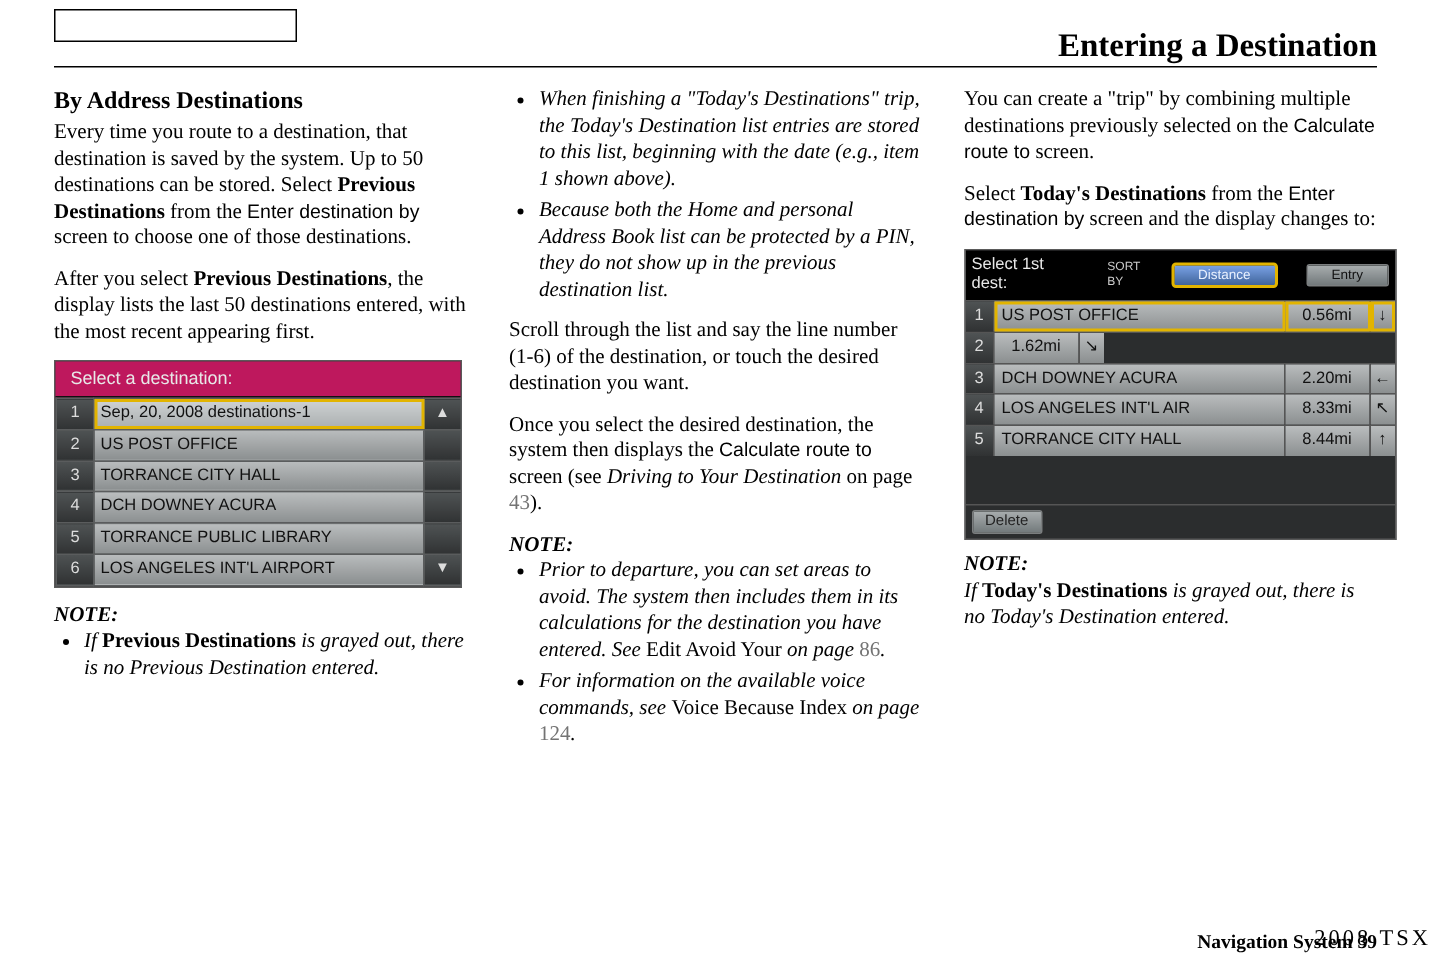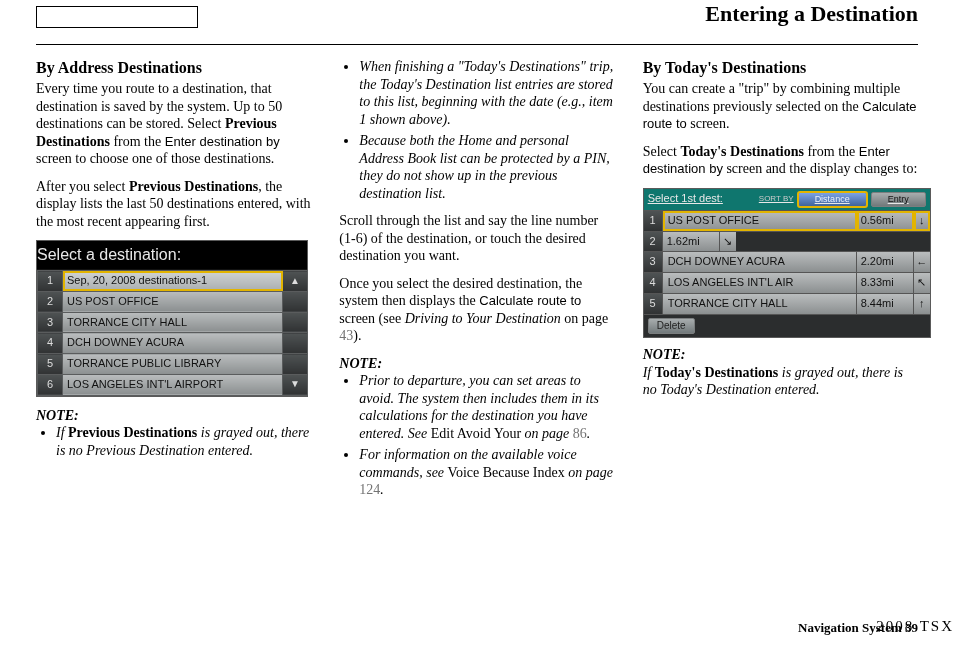--- a/index.html
+++ b/index.html
@@ -19,21 +19,21 @@
     position: absolute;
     left: 36px;
     top: 6px;
     width: 160px;
     height: 20px;
     border: 1px solid #000;
   }
   .page-title {
     position: absolute;
     right: 36px;
-    top: 0;
+    top: 16px;
     font-size: 22px;
     font-weight: bold;
   }
   .rule {
     position: absolute;
     left: 36px;
     right: 36px;
     top: 44px;
     border-top: 1px solid #000;
   }
@@ -77,23 +77,23 @@
   .nav-screen {
     width: 270px;
     background: #2b2d2e;
     color: #e8e8e8;
     font-family: Arial, Helvetica, sans-serif;
     font-size: 12px;
     border: 1px solid #5a5a5a;
     margin: 6px 0 10px 0;
   }
   .ns-title {
-    padding: 4px 0;
-    font-size: 16px;
-    background: #000000;
+    padding: 4px 10px;
+    font-size: 12px;
+    background: #be185d;
     border-bottom: 1px solid #111;
   }
   .ns-table {
     display: table;
     width: 100%;
     border-collapse: collapse;
   }
   .ns-row { display: table-row; }
   .ns-num, .ns-item, .ns-side {
     display: table-cell;
@@ -129,24 +129,23 @@
     background: #2b2d2e;
     font-family: Arial, Helvetica, sans-serif;
     font-size: 11px;
     border: 1px solid #5a5a5a;
     margin: 6px 0 8px 0;
   }
   .nav2-head {
     display: flex;
     align-items: center;
     padding: 3px 4px;
-    background: #0f766e;
+    background: #000000;
     color: #e8e8e8;
-    gap: 4px;
-    text-decoration: underline;
+    gap: 20px;
   }
   .sortbtn {
     font-size: 9px;
     padding: 1px 16px;
     border: 1px solid #7b7e7f;
     background: linear-gradient(#a8adae, #72797b);
     color: #111;
     border-radius: 2px;
   }
   .sortbtn.active {
@@ -169,40 +168,41 @@
     background: linear-gradient(#babdbe, #8b8f90);
     color: #111;
     padding: 3px 5px;
     border-right: 1px solid #555;
   }
   .nav2-dist {
     width: 48px;
     background: linear-gradient(#babdbe, #8b8f90);
     color: #111;
     padding: 3px 4px;
-    text-align: left;
+    text-align: center;
     border-right: 1px solid #555;
   }
   .nav2-dir {
     width: 16px;
     background: linear-gradient(#babdbe, #8b8f90);
     color: #111;
     text-align: center;
     padding: 3px 0;
   }
   .nav2-row.selected .nav2-item,
   .nav2-row.selected .nav2-dist,
   .nav2-row.selected .nav2-dir {
     outline: 2px solid #e2b400;
     outline-offset: -2px;
   }
   .nav2-foot {
     padding: 3px 4px;
     border-top: 1px solid #555;
     display: flex;
+    margin-top: 32px;
   }
   .del-btn {
     font-size: 10px;
     padding: 1px 8px;
     border: 1px solid #7b7e7f;
     background: linear-gradient(#a8adae, #72797b);
     color: #222;
     border-radius: 2px;
   }
 
@@ -298,21 +298,20 @@
       <li>
         <span>Prior to departure, you can set areas to avoid. The system then includes them in its calculations for the destination you have entered. See </span><span class="roman">Edit Avoid Your</span><span> on page </span><span class="link roman">86</span><span>.</span>
       </li>
       <li>
         <span>For information on the available voice commands, see </span><span class="roman">Voice Because Index</span><span> on page </span><span class="link roman">124</span><span>.</span>
       </li>
     </ul>
   </div>
 
   <div class="col">
-    <div class="h1">By Today's Destinations</div>
     <div class="para">
       <span>You can create a "trip" by combining multiple destinations previously selected on the </span><span class="ui-term">Calculate route to</span><span> screen.</span>
     </div>
     <div class="para">
       <span>Select </span><span class="b">Today's Destinations</span><span> from the </span><span class="ui-term">Enter destination by</span><span> screen and the display changes to:</span>
     </div>
 
     <div class="nav2">
       <div class="nav2-head">
         <span>Select 1st dest:</span>

